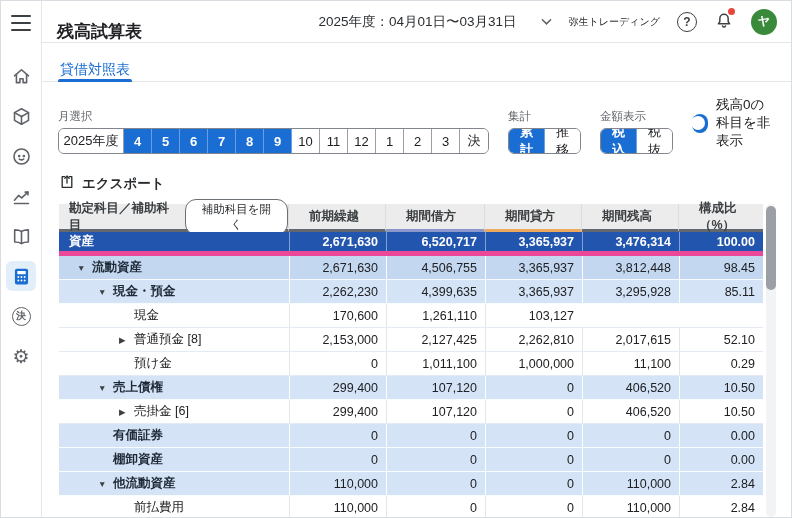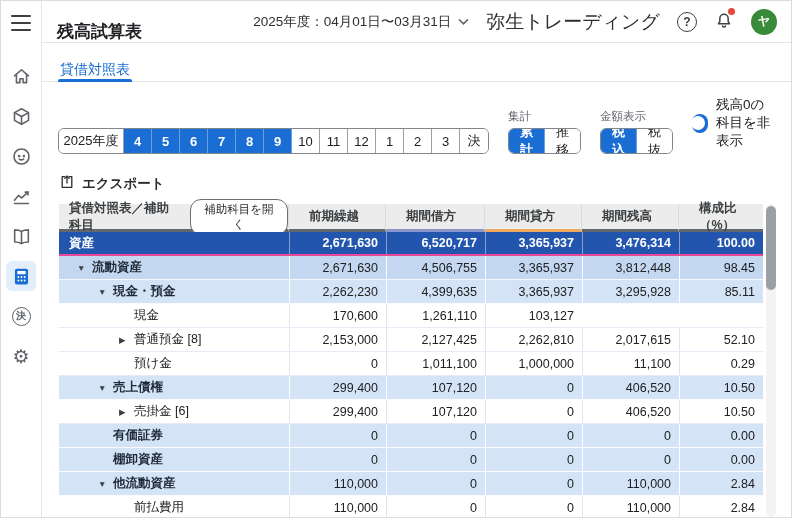--- a/index.html
+++ b/index.html
@@ -24,23 +24,23 @@
              font-size:10px; font-weight:bold; color:#5f6368; }
   .gear-glyph { font-size:19px; line-height:1; color:#5f6368; }
 
   
   .main { flex:1; display:flex; flex-direction:column; min-width:0; }
 
   .topbar { height:42px; flex:0 0 42px; border-bottom:1px solid #e3e5e8;
             display:flex; align-items:center; padding:0 14px 0 15px; }
   .title { font-size:17px; font-weight:bold; color:#202124;margin-top:20px; }
   .top-right { margin-left:auto; display:flex; align-items:center; gap:17px; }
-  .period-btn { display:flex; align-items:center; gap:7px; background:none; border:none;
+  .period-btn { display:flex; align-items:center; gap:24px; background:none; border:none;
                 cursor:pointer; font-size:13.5px; color:#2b2e31; font-family:inherit; }
-  .company { background:none; border:none; cursor:pointer; font-size:19px; color:#2b2e31; font-family:inherit; }
+  .company { background:none; border:none; cursor:pointer; font-size:10px; color:#2b2e31; font-family:inherit; }
   .icon-btn { background:none; border:none; cursor:pointer; position:relative;
               display:flex; align-items:center; justify-content:center; }
   .help-circle { width:20px; height:20px; border:1.6px solid #3c4043; border-radius:50%;
                  font-size:12px; font-weight:bold; color:#3c4043;
                  display:flex; align-items:center; justify-content:center; }
   .bell-dot { position:absolute; top:-2px; right:-1px; width:7px; height:7px;
               border-radius:50%; background:#e8453c; }
   .avatar { width:26px; height:26px; border-radius:50%; background:#3a8a3b; color:#fff;
             font-size:12px; font-weight:bold; display:flex; align-items:center; justify-content:center;
             border:none; cursor:pointer; }
@@ -98,21 +98,21 @@
   .tr { display:flex; height:24px; flex:0 0 24px; cursor:pointer; }
   .td { display:flex; align-items:center; font-size:12.5px; color:#202124; overflow:hidden; white-space:nowrap; }
   .td.label { width:230px; flex:0 0 230px; }
   .td.num { justify-content:flex-end; padding-right:8px; border-left:1px solid #e1e6ec; }
   .arrow { display:inline-block; width:15px; font-size:8.5px; color:#3c4043; text-align:left; flex:0 0 15px; }
   .tr.item { background:#fff; border-bottom:1px solid #e4ebf4; }
   .tr.cat1 { background:#c3d8f0; border-bottom:1px solid rgba(255,255,255,.85); }
   .tr.cat2 { background:#d4e4f6; border-bottom:1px solid rgba(255,255,255,.85); }
   .tr.cat1 .td.num, .tr.cat2 .td.num { border-left-color:rgba(255,255,255,.9); }
   .tr.cat1 .td.label, .tr.cat2 .td.label { font-weight:bold; color:#1f2937; }
-  .tr.total { background:#2255ae; border-bottom:2px solid #ec4899; }
+  .tr.total { background:#2255ae; border-bottom:5px solid #ec4899; }
   .tr.total .td { color:#fff; font-weight:bold; }
   .tr.total .td.num { border-left-color:rgba(255,255,255,.45); }
 
   .vscroll { width:10px; flex:0 0 10px; margin-left:3px; background:#f1f3f4; border-radius:5px;
              position:relative; cursor:pointer; }
   .vthumb { position:absolute; top:2px; left:0; width:10px; height:84px;
             background:#9aa0a6; border-radius:5px; cursor:grab; }
 </style>
 </head>
 <body>
@@ -224,20 +224,21 @@
         <button class="avatar">ヤ</button>
       </div>
     </header>
 
     <nav class="tabs">
       <button class="tab active">貸借対照表</button>
     </nav>
 
     <section class="filters">
       <div class="fgroup">
+        <span class="flabel">月選択</span>
         <div class="seg">
           <button class="seg-cell year">2025年度</button>
           <span id="month-cells" style="display:inline-flex">
               <button class="seg-cell month sel">4</button>
               <button class="seg-cell month sel">5</button>
               <button class="seg-cell month sel">6</button>
               <button class="seg-cell month sel">7</button>
               <button class="seg-cell month sel">8</button>
               <button class="seg-cell month sel">9</button>
               <button class="seg-cell month">10</button>
@@ -282,21 +283,21 @@
             </svg>
         </span>
         <span>エクスポート</span>
       </button>
     </div>
 
     <div class="table-wrap">
       <div class="grid">
         <div class="thead">
           <div class="th th-account">
-            <span>貸借対照表／補助科目</span>
+            <span>勘定科目／補助科目</span>
             <button class="pill-btn">補助科目を開く</button>
           </div>
           <div class="th num col-n0">前期繰越</div>
           <div class="th num col-n1 accent-debit">期間借方</div>
           <div class="th num col-n2 accent-credit">期間貸方</div>
           <div class="th num col-n3">期間残高</div>
           <div class="th num col-n4">構成比（%）</div>
         </div>
         <div class="tbody" id="table-body">
             <div class="tr total">

